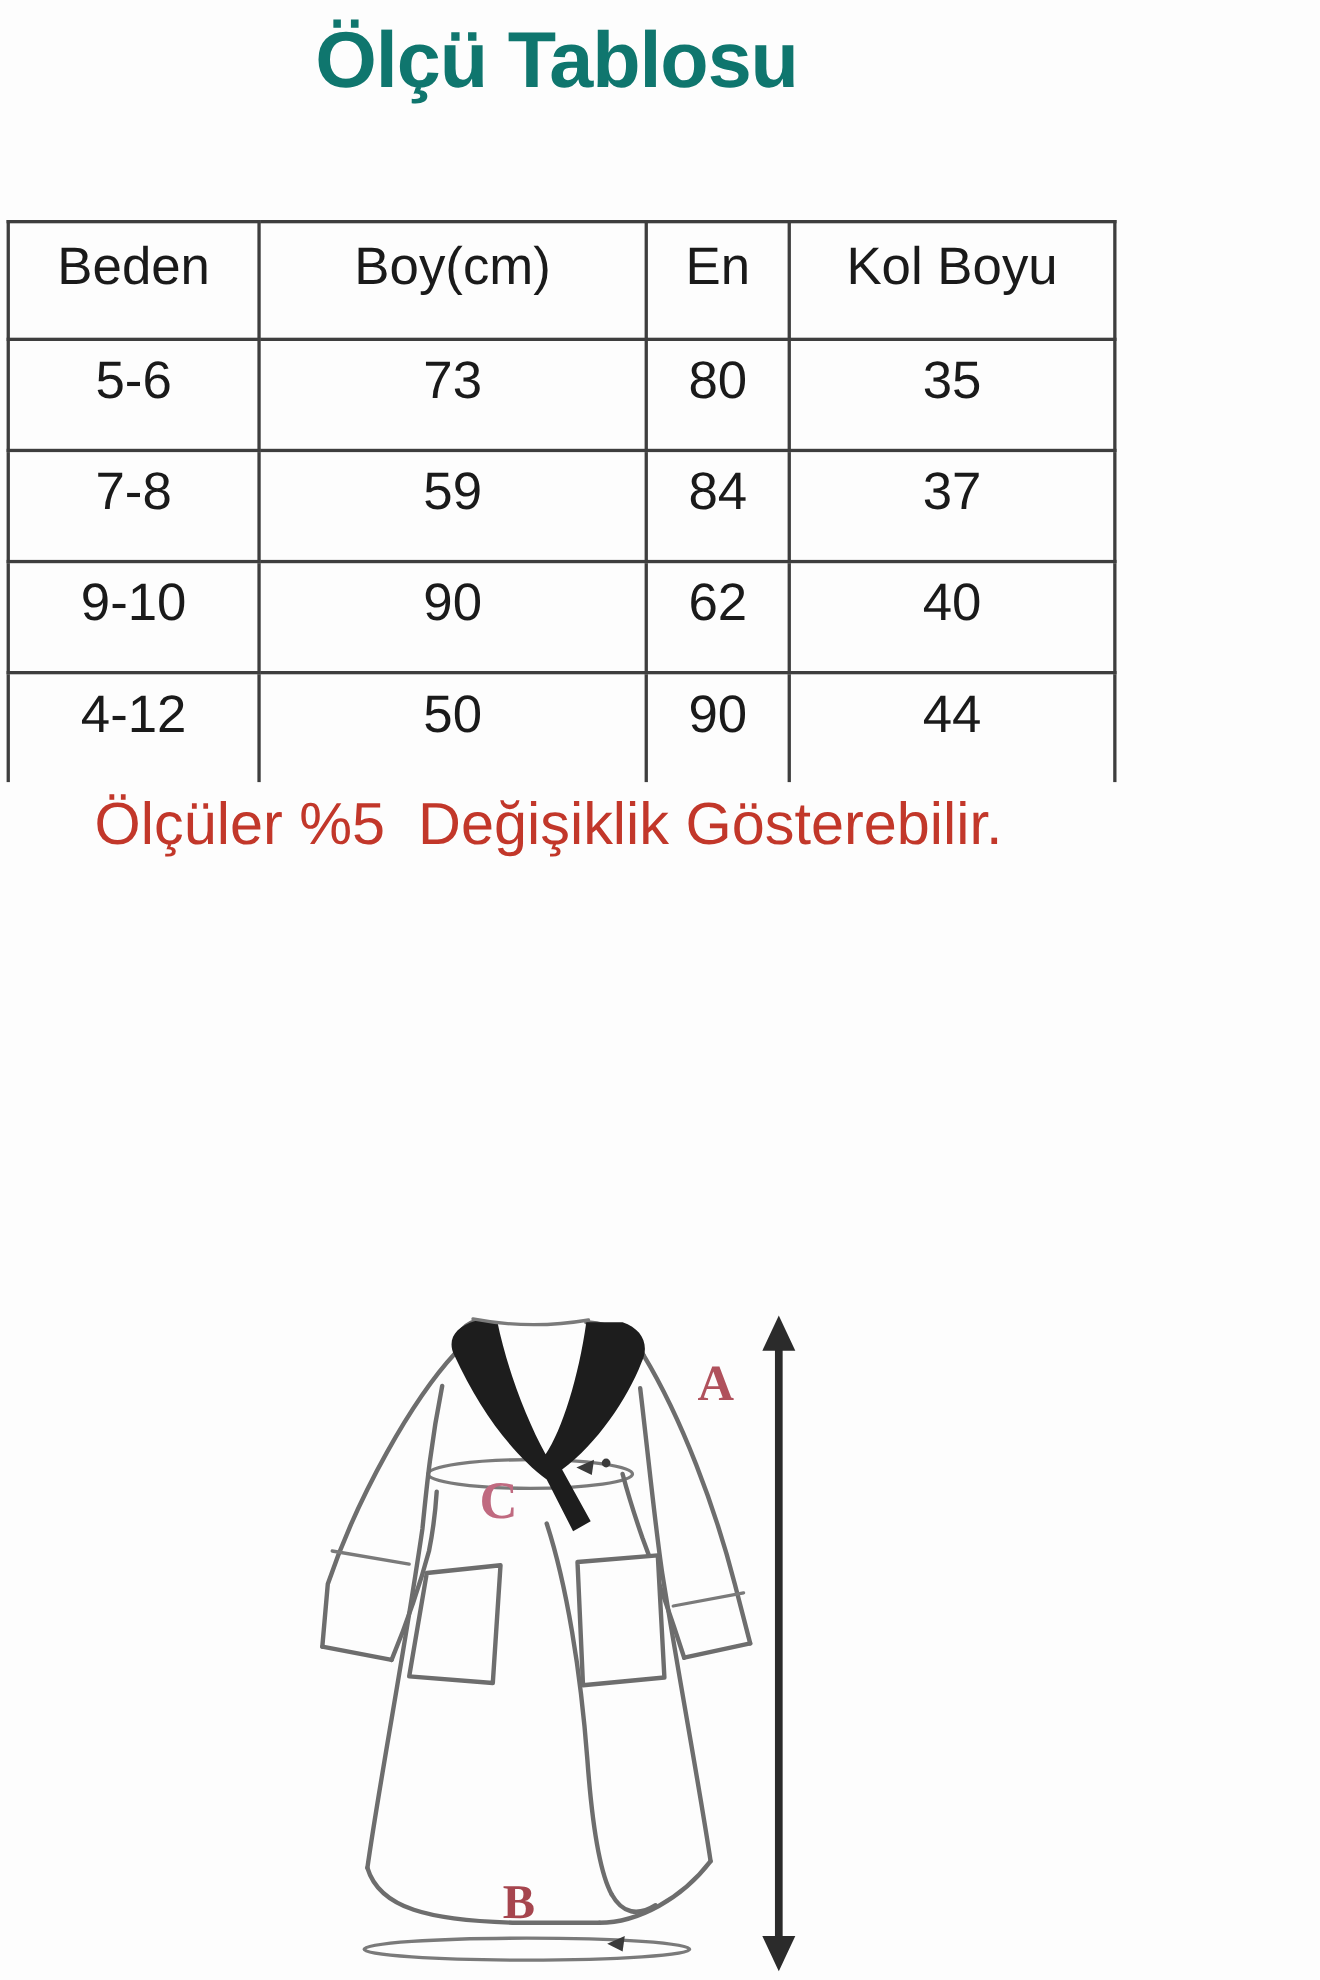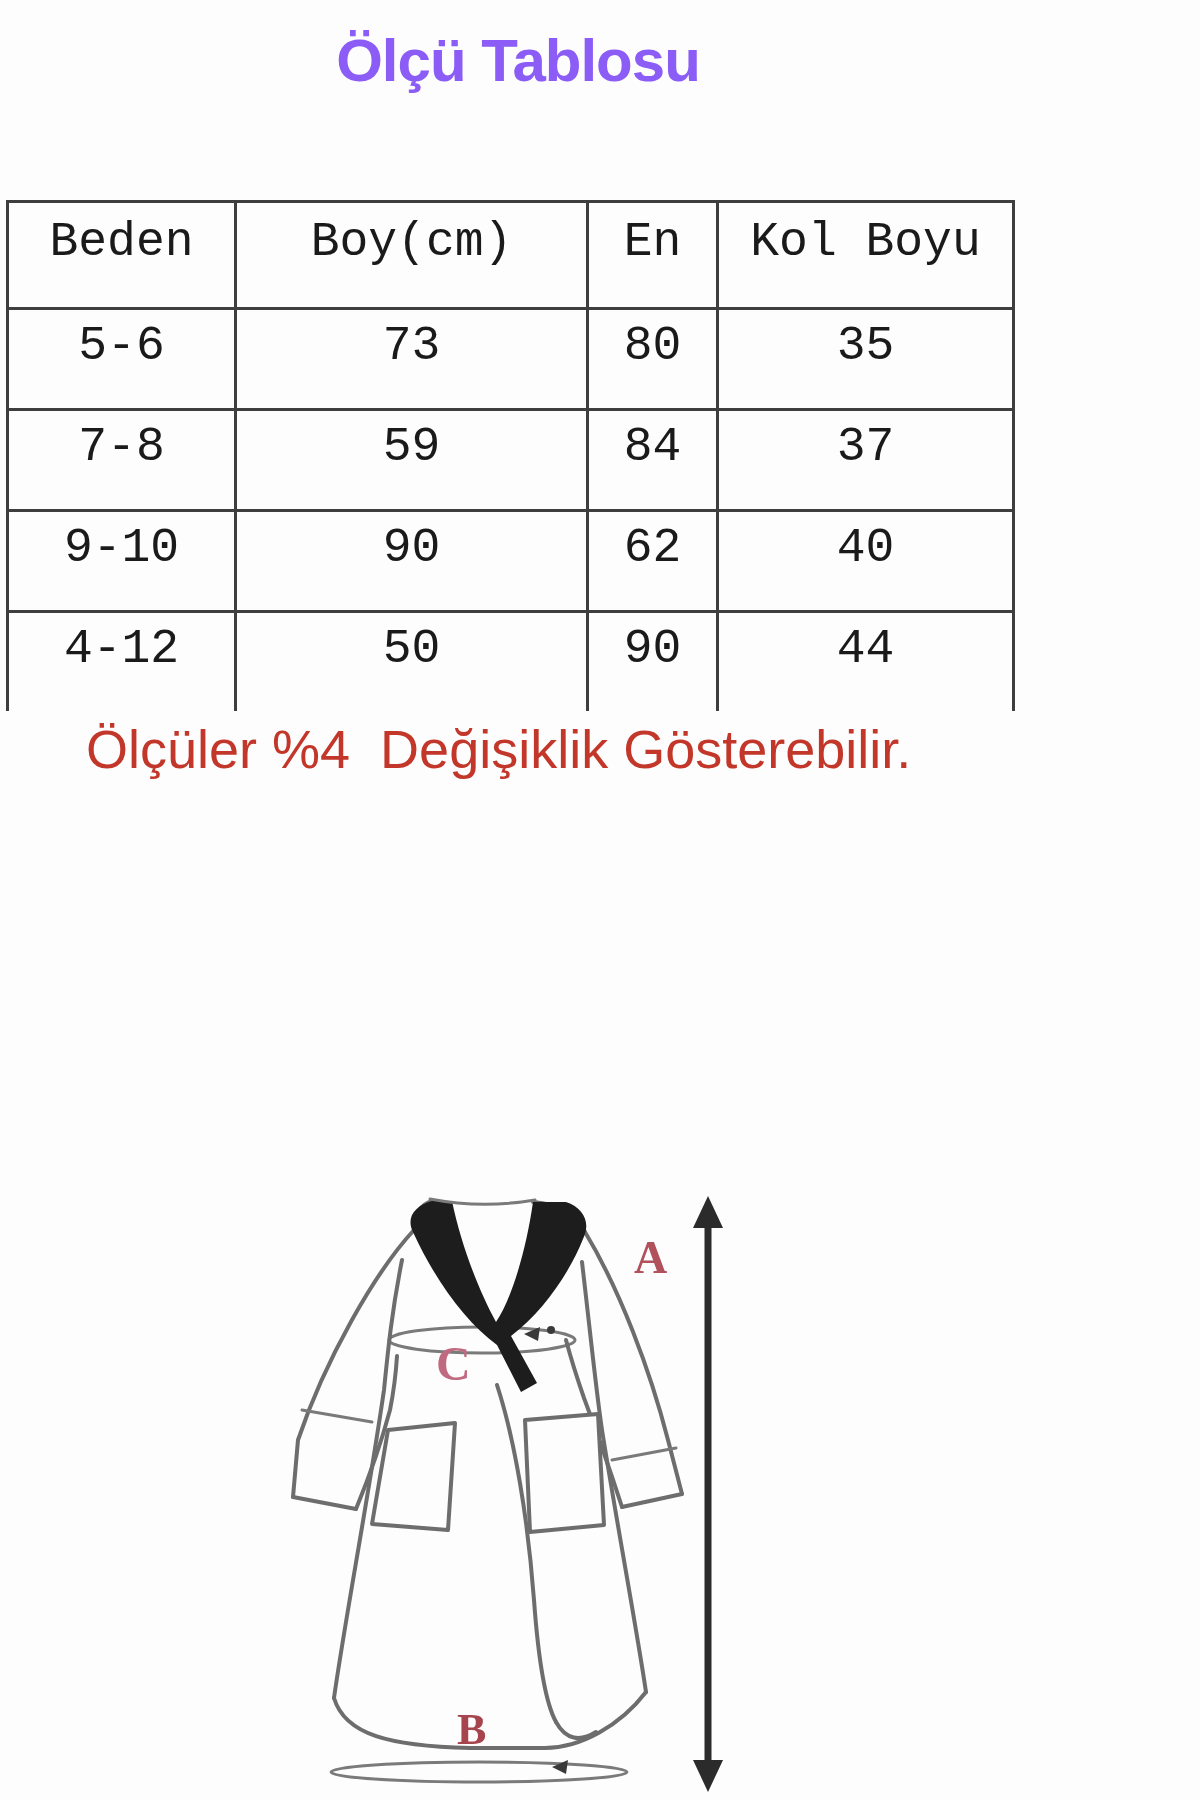--- a/index.html
+++ b/index.html
@@ -7,40 +7,39 @@
     position:relative;
     width:1200px;height:1800px;
     background:#fdfdfd;
     overflow:hidden;
     font-family:"Liberation Sans",sans-serif;
   }
   .title{
     position:absolute;
     left:0;top:14px;width:1012px;
     text-align:center;
-    font-size:60px;font-weight:bold;
-    color:#8b5cf6;
-    margin:12px;letter-spacing:-1px;
+    font-size:72px;font-weight:bold;
+    color:#0f766e;
+    margin:0;letter-spacing:-1px;
   }
   table.size-table{
     position:absolute;
     left:6px;top:200px;
     width:1006px;
     border-collapse:collapse;
     table-layout:fixed;
   }
   table.size-table th, table.size-table td{
     border:3px solid #3e3e3e;
     text-align:center;
     vertical-align:middle;
     font-size:48px;
     font-weight:normal;
     color:#1a1a1a;
     padding:0 0 26px 0;
-    font-family:Liberation Mono, monospace;
   }
   table.size-table th{height:78px;}
   table.size-table td{height:72px;}
   table.size-table tr:last-child td{border-bottom:none;}
   .note{
     position:absolute;
     margin:0;
     font-size:54px;
     color:#c2372a;
     white-space:pre-wrap;
@@ -104,21 +103,21 @@
       </tr>
       <tr>
         <td>4-12</td>
         <td>50</td>
         <td>90</td>
         <td>44</td>
       </tr>
     </tbody>
   </table>
 
-  <p class="note note-1">Ölçüler %4  Değişiklik Gösterebilir.</p>
+  <p class="note note-1">Ölçüler %5  Değişiklik Gösterebilir.</p>
 
   <svg class="diagram" viewBox="200 1160 560 640" xmlns="http://www.w3.org/2000/svg">
 
     <ellipse class="outline-thin" cx="482" cy="1340" rx="93" ry="13"></ellipse>
     <polygon class="mark" points="524,1334 540,1327 538,1341"></polygon>
     <circle class="mark" cx="551" cy="1330" r="4"></circle>
 
     <g>
 
       <path class="outline" d="M 432,1201 C 420,1205 414,1214 414,1230"></path>

